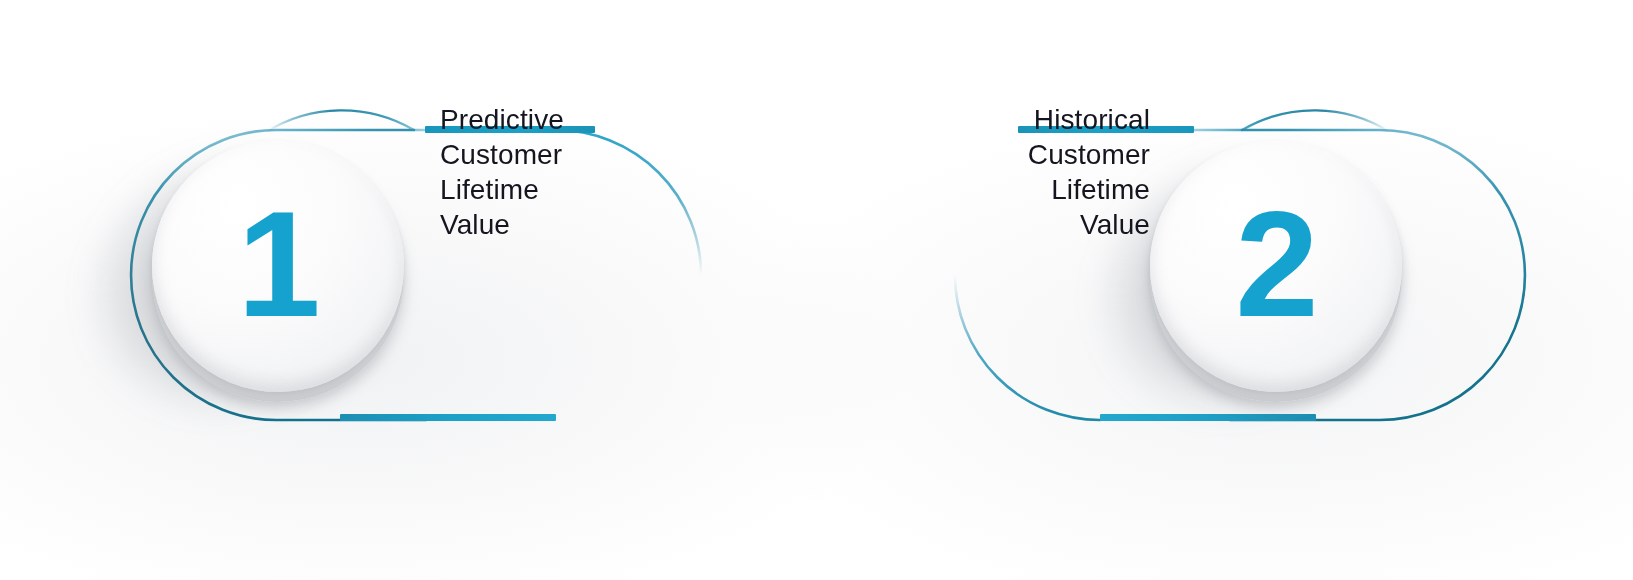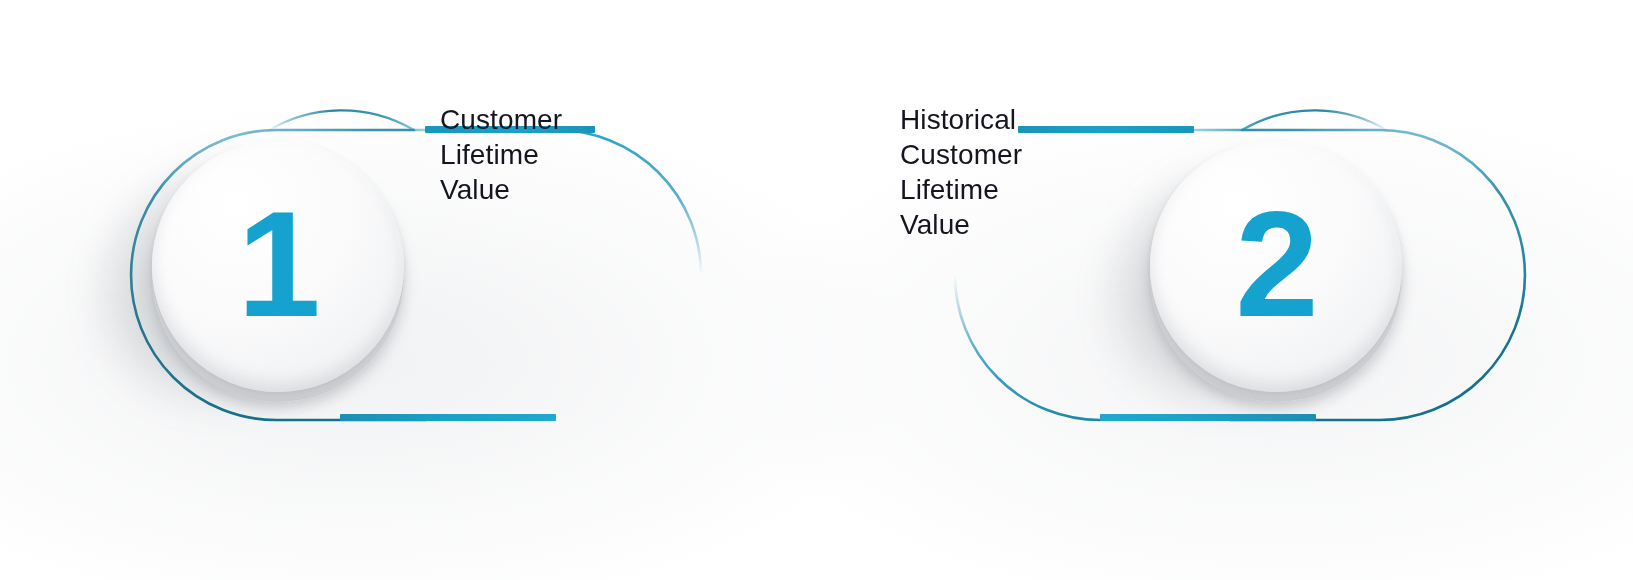--- a/index.html
+++ b/index.html
@@ -126,20 +126,21 @@
     letter-spacing: 0.1px;
   }
   .step-1 .caption {
     left: 344px;
     top: 102px;
     text-align: left;
   }
   .step-2 .caption {
     left: 100px;
     top: 102px;
+    text-align: right;
   }
   .caption .line { display: block; white-space: nowrap; }
 </style>
 </head>
 <body>
 
 <div id="infographic-root">
 
   <div class="step-block step-1">
 
@@ -203,20 +204,21 @@
 
     <div class="disc-wrap">
       <div class="disc-shadow"></div>
       <div class="disc-rim"></div>
       <div class="disc-face">
         <span class="disc-number">1</span>
       </div>
     </div>
 
     <div class="caption">
+      <span class="line">Predictive</span>
       <span class="line">Customer</span>
       <span class="line">Lifetime</span>
       <span class="line">Value</span>
     </div>
   </div>
 
   <div class="step-block step-2">
 
     <svg class="pill-svg" viewBox="0 0 760 580">
       <defs>

